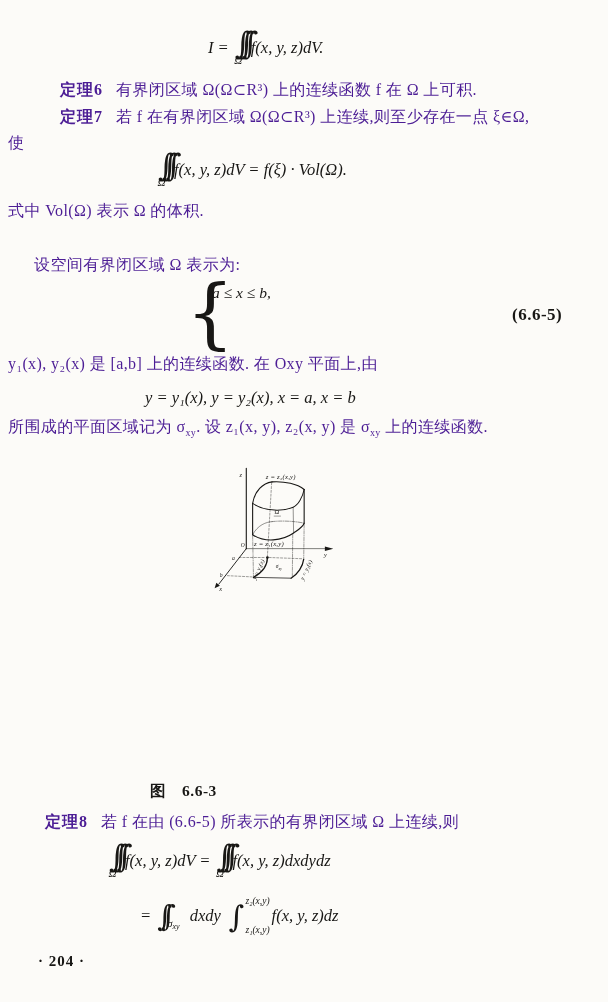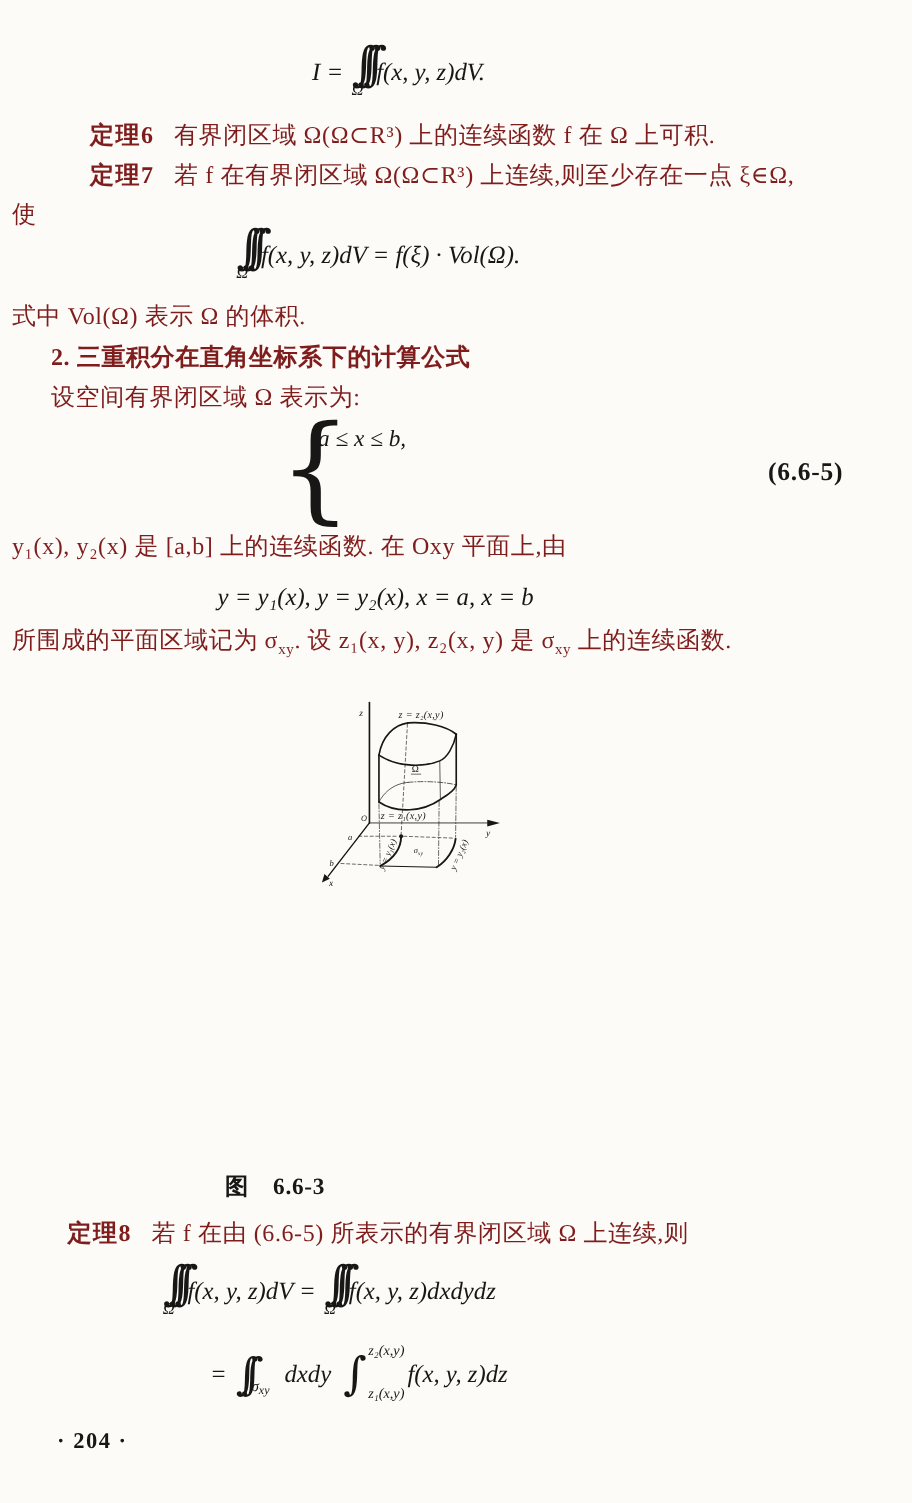--- a/index.html
+++ b/index.html
@@ -4,21 +4,21 @@
 <style>
   html,body{margin:0;padding:0;}
   body{width:608px;height:1002px;overflow:hidden;}
   #page{
     position:relative;width:608px;height:1002px;
     background:#fcfbf8;
     font-family:"Liberation Serif","DejaVu Serif",serif;
     color:#181715;
   }
   .abs{position:absolute;white-space:nowrap;}
-  .cn{font-size:16px;letter-spacing:0.4px;color:#7f1d1d;}
+  .cn{font-size:16px;letter-spacing:0.4px;color:#4c1d95;}
   .thm-label{font-weight:bold;letter-spacing:1px;}
   .thm-body{margin-left:13px;}
   .math{font-style:italic;font-size:16.5px;}
   
   .tint{display:inline-flex;flex-direction:column;align-items:center;vertical-align:middle;font-style:normal;margin:0 5px 0 2px;}
   .tint .sym{font-size:31px;line-height:0.9;letter-spacing:-0.40em;padding-left:0.12em;font-family:"DejaVu Serif",serif;}
   .tint .lim{font-size:11px;font-style:italic;line-height:1;margin-top:-2px;}
   .frow{display:flex;align-items:center;}
   
   .dbl{display:inline-flex;align-items:flex-end;font-style:normal;}
@@ -64,21 +64,20 @@
   <div class="abs frow math" style="left:152px;top:146px;height:48px;">
     <span class="tint">
       <span class="sym">∫∫∫</span>
       <span class="lim">Ω</span>
     </span>
     <span>f(x, y, z)dV = f(ξ) · Vol(Ω).</span>
   </div>
 
   <div class="abs cn" style="left:8px;top:201px;">式中 Vol(Ω) 表示 Ω 的体积.</div>
 
-  <div class="abs cn sec" style="left:34px;top:228px;">2. 三重积分在直角坐标系下的计算公式</div>
 
   <div class="abs cn" style="left:34px;top:255px;">设空间有界闭区域 Ω 表示为:</div>
 
   <div class="abs brace" style="left:186px;top:274px;">{</div>
   <div class="abs" style="left:212px;top:281px;">
     <div class="sysline">a ≤ x ≤ b,</div>
   </div>
   <div class="abs tag" style="left:512px;top:305px;">(6.6-5)</div>
 
   <div class="abs math" style="left:145px;top:388px;">y = y₁(x),  y = y₂(x),  x = a,  x = b</div>

